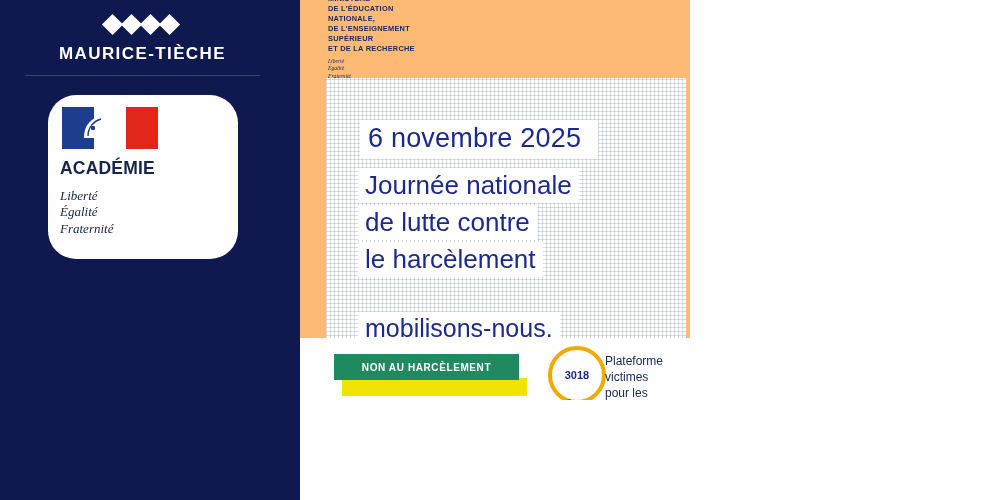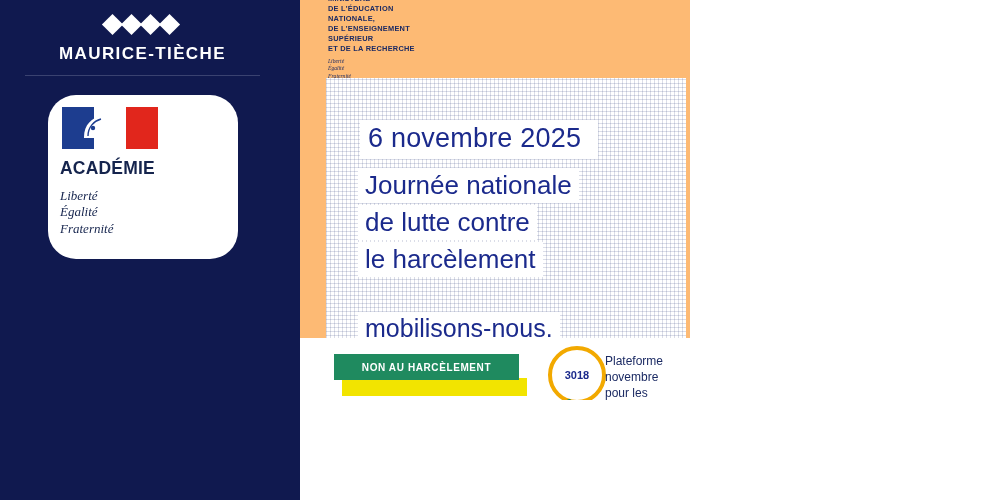--- a/index.html
+++ b/index.html
@@ -367,21 +367,21 @@
 
     <div class="bottom-strip">
       <div class="nah-badge-shadow"></div>
       <div class="nah-badge">NON AU HARCÈLEMENT</div>
       <div class="ring-3018">
         <span>3018</span>
       </div>
       <div class="enfance-txt">enfance</div>
       <div class="platform-txt">
         <div>Plateforme</div>
-        <div>novembre</div>
+        <div>victimes</div>
         <div>pour les enfance</div>
       </div>
     </div>
   </div>
 
   <div class="right-panel"></div>
 
 </div>
 
 </body></html>

